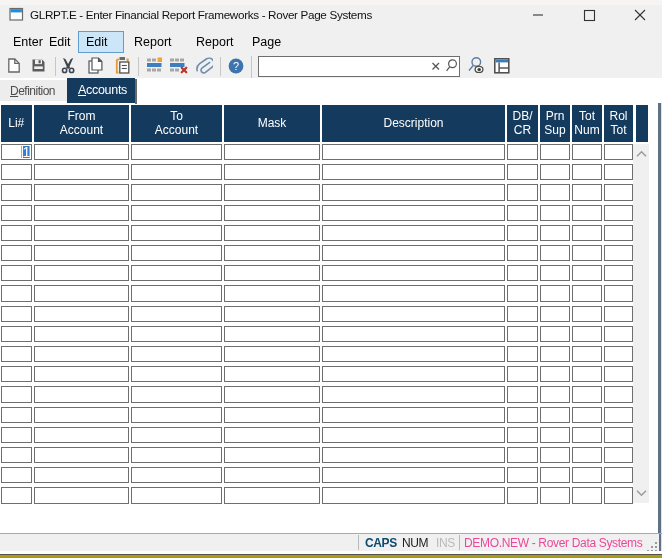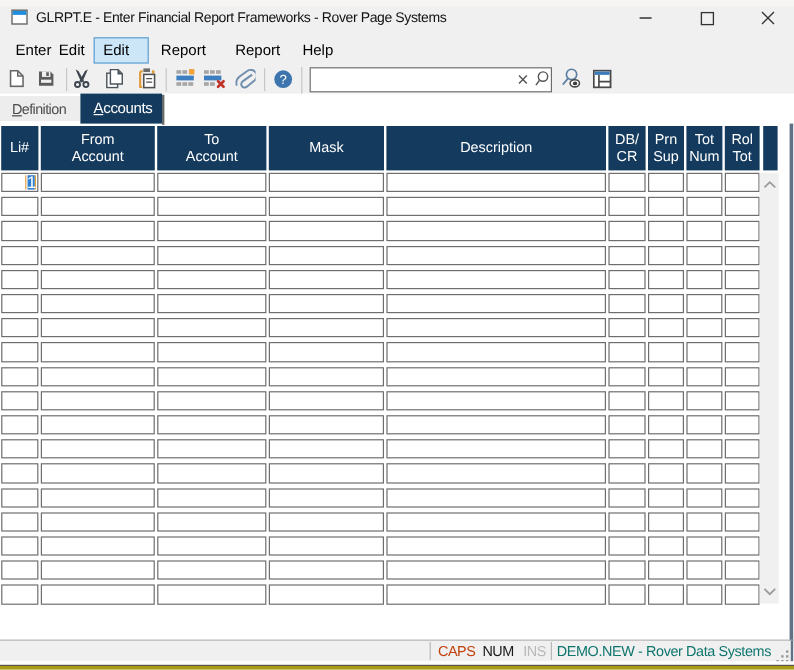--- a/index.html
+++ b/index.html
@@ -29,21 +29,21 @@
   <line x1="107" y1="5" x2="117" y2="15" stroke="#333" stroke-width="1.1"></line>
   <line x1="117" y1="5" x2="107" y2="15" stroke="#333" stroke-width="1.1"></line>
 </svg>
 
 <div class="abs" style="left:78px;top:30.5px;width:46px;height:22px;background:#cde6f7;border:1px solid #5e9fd0;box-sizing:border-box;"></div>
 <div class="menuitem" style="left:13px;">Enter</div>
 <div class="menuitem" style="left:49px;">Edit</div>
 <div class="menuitem" style="left:86px;">Edit</div>
 <div class="menuitem" style="left:134px;">Report</div>
 <div class="menuitem" style="left:196px;">Report</div>
-<div class="menuitem" style="left:252px;">Help</div>
+<div class="menuitem" style="left:252px;">Page</div>
 
 <div class="abs" style="left:54.5px;top:57px;width:1px;height:19px;background:#c6c6c6"></div>
 <div class="abs" style="left:137.5px;top:57px;width:1px;height:19px;background:#c6c6c6"></div>
 <div class="abs" style="left:220px;top:57px;width:1px;height:19px;background:#c6c6c6"></div>
 <div class="abs" style="left:251px;top:56px;width:1px;height:22px;background:#c6c6c6"></div>
 
 <svg class="abs" style="left:7px;top:58px" width="14" height="15" viewBox="0 0 14 15">
   <path d="M1.8 1 H7.8 L12.2 5.4 V14 H1.8 Z" fill="#fff" stroke="#666" stroke-width="1.3"></path>
   <path d="M7.8 1 V5.4 H12.2" fill="none" stroke="#666" stroke-width="1.3"></path>
 </svg>
@@ -334,24 +334,24 @@
       <path d="M1 2.8 L5.5 7.2 L10 2.8" fill="none" stroke="#9b9b9b" stroke-width="1.5"></path>
     </svg>
 
 <div class="abs" style="left:657.5px;top:102.5px;width:3px;height:449px;background:#5f7184"></div>
 <div class="abs" style="left:660.5px;top:102.5px;width:1.5px;height:449px;background:#dfe3e8"></div>
 
 <div class="abs" style="left:0;top:532.5px;width:662px;height:1.2px;background:#a9a9a9"></div>
 <div class="abs" style="left:0;top:533.7px;width:659px;height:17.7px;background:#f0f0f0"></div>
 <div class="abs" style="left:358px;top:535px;width:1px;height:15px;background:#b8b8b8"></div>
 <div class="abs" style="left:459px;top:535px;width:1px;height:15px;background:#b8b8b8"></div>
-<div class="abs" style="left:365px;top:535.5px;font-size:12px;letter-spacing:-0.4px;color:#c2410c;">CAPS</div>
+<div class="abs" style="left:365px;top:535.5px;font-size:12px;letter-spacing:-0.4px;color:#0c4a6e;font-weight:bold;">CAPS</div>
 <div class="abs" style="left:402px;top:535.5px;font-size:12px;letter-spacing:-0.4px;color:#1a1a1a;">NUM</div>
 <div class="abs" style="left:436px;top:535.5px;font-size:12px;letter-spacing:-0.4px;color:#b9b9b9;">INS</div>
-<div class="abs" style="left:464px;top:535.5px;font-size:12px;letter-spacing:-0.33px;color:#0f766e;">DEMO.NEW - Rover Data Systems</div>
+<div class="abs" style="left:464px;top:535.5px;font-size:12px;letter-spacing:-0.33px;color:#ec4899;">DEMO.NEW - Rover Data Systems</div>
 <svg class="abs" style="left:645px;top:540px" width="14" height="14" viewBox="0 0 14 14">
   <g fill="#999">
     <rect x="10" y="2" width="2" height="2"></rect>
     <rect x="6" y="6" width="2" height="2"></rect>
         <rect x="10" y="6" width="2" height="2"></rect>
     <rect x="2" y="10" width="2" height="2"></rect>
         <rect x="6" y="10" width="2" height="2"></rect>
         <rect x="10" y="10" width="2" height="2"></rect>
   </g>
 </svg>

